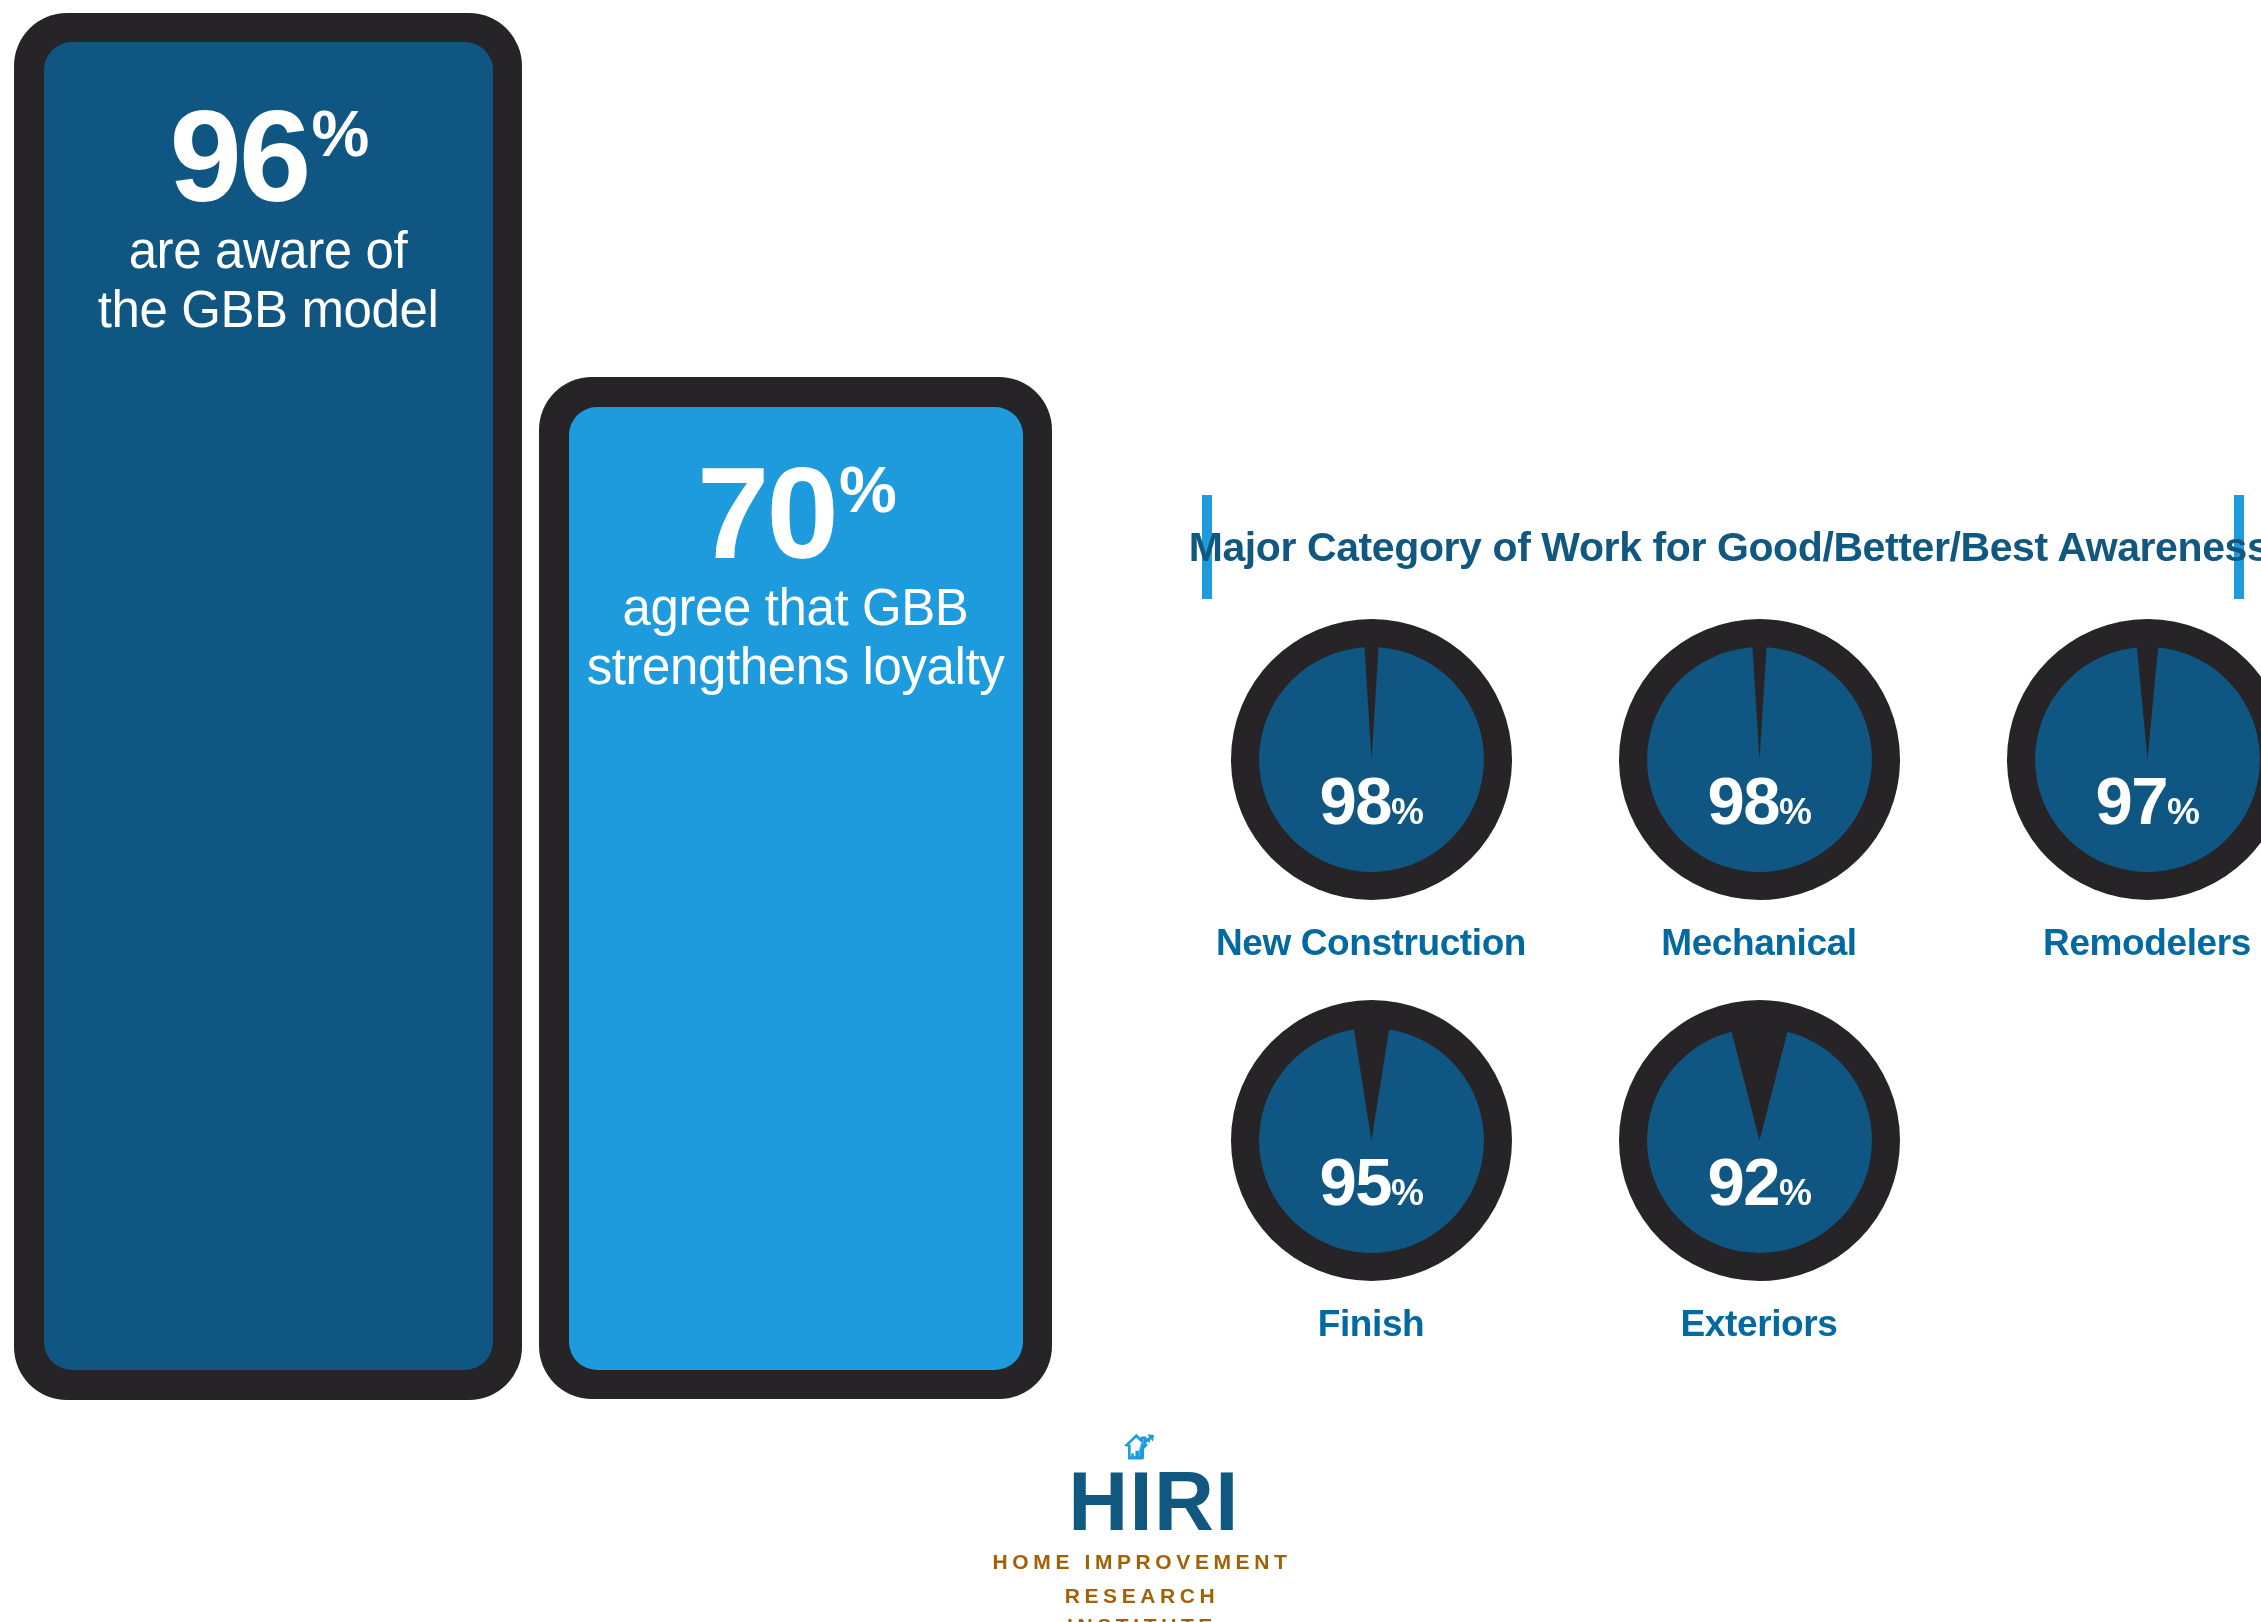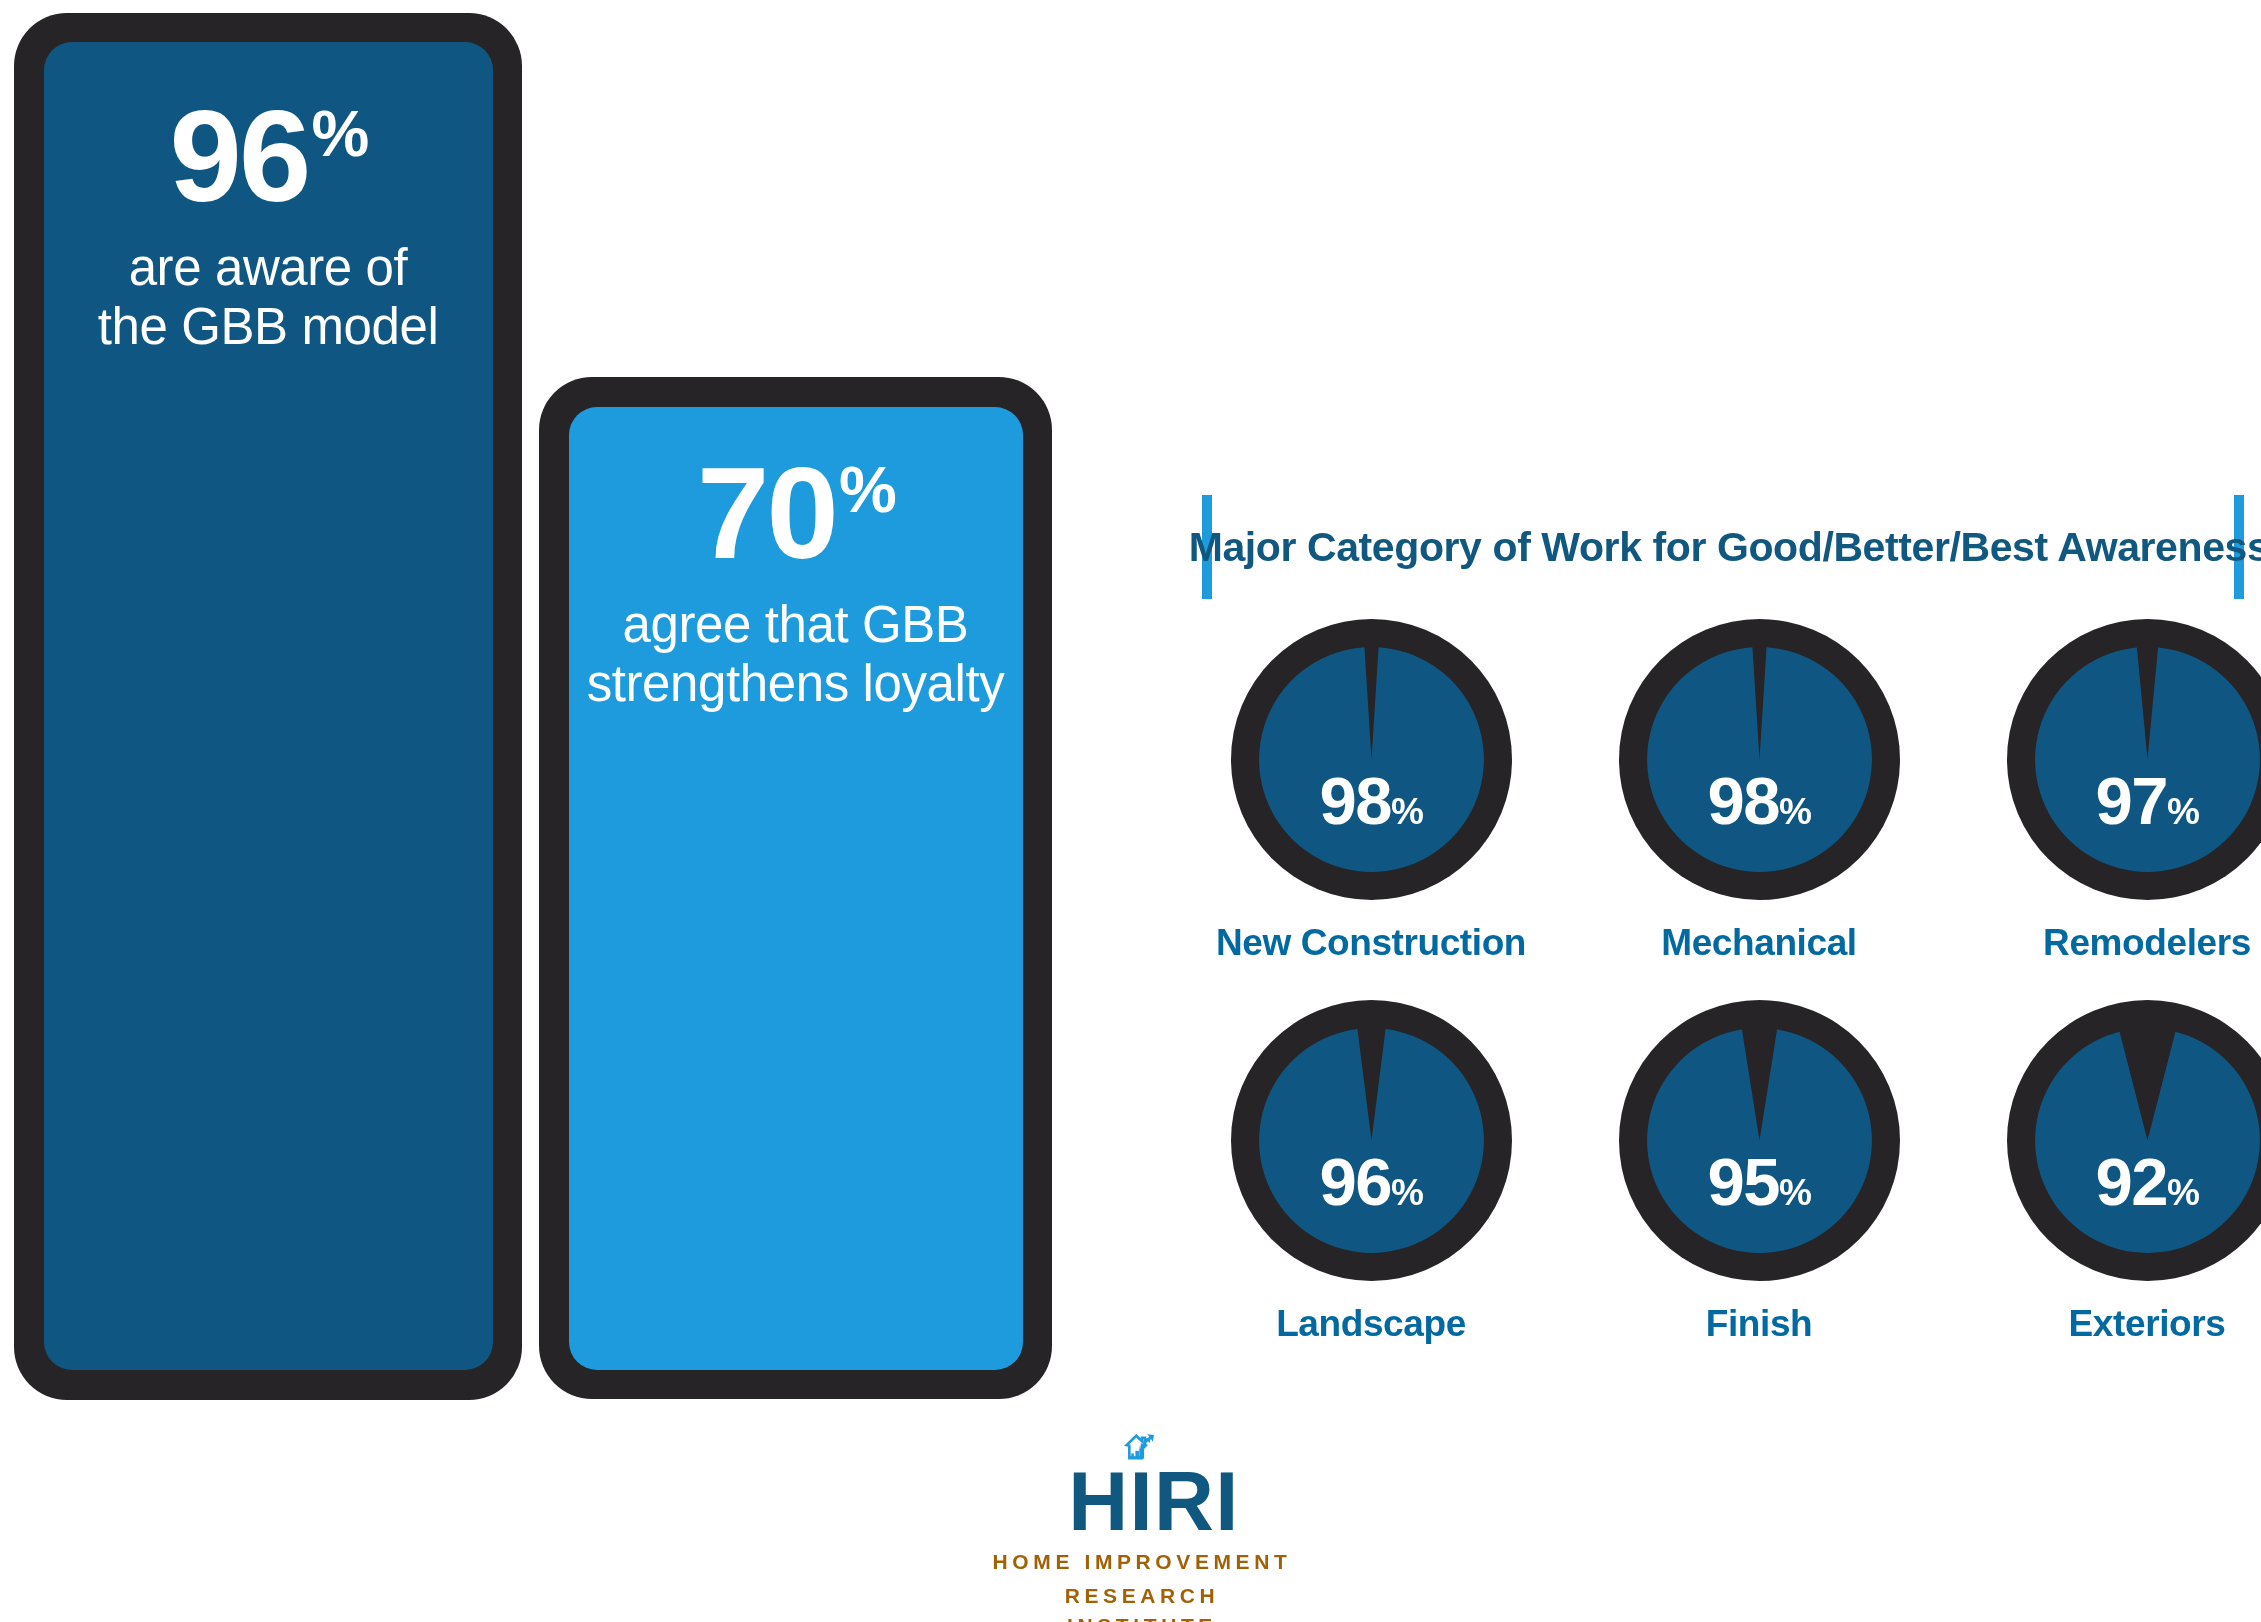--- a/index.html
+++ b/index.html
@@ -48,21 +48,20 @@
     line-height:1;
     margin-top:9.8px;
     margin-left:2.8px;
     font-weight:bold;
   }
   .bardesc{
     color:#ffffff;
     font-size:51px;
     line-height:1.16;
     text-align:center;
-    margin-top:17px;
     font-weight:normal;
     white-space:pre-line;
     letter-spacing:-0.4px;
   }
 
   
   .panel{ position:absolute; left:1195px; top:489px; width:1055px; height:802px; }
 
   .panel-head{
     position:absolute;left:0;top:0;width:1055px;height:116px;
@@ -187,30 +186,20 @@
             <path d="M 200 200 L 215.05733013096227 40.710085663507186 A 160 160 0 1 1 184.9426698690377 40.710085663507186 Z" fill="#0F5782"></path>
           </svg>
           <div class="pie-value"><span>97</span><span class="pct">%</span></div>
         </div>
         <div class="pie-label">Remodelers</div>
       </div>
       <div class="pie-cell">
         <div class="pie-wrap">
           <div class="pie-ring"></div>
           <svg class="pie-svg" viewBox="0 0 400 400">
-            <path d="M 200 200 L 220.05331737028868 41.261647789683536 A 160 160 0 1 1 179.9466826297113 41.261647789683565 Z" fill="#0F5782"></path>
-          </svg>
-          <div class="pie-value"><span>96</span><span class="pct">%</span></div>
-        </div>
-        <div class="pie-label">Landscape</div>
-      </div>
-      <div class="pie-cell">
-        <div class="pie-wrap">
-          <div class="pie-ring"></div>
-          <svg class="pie-svg" viewBox="0 0 400 400">
             <path d="M 200 200 L 225.02951440643696 41.96986550477794 A 160 160 0 1 1 174.97048559356304 41.96986550477797 Z" fill="#0F5782"></path>
           </svg>
           <div class="pie-value"><span>95</span><span class="pct">%</span></div>
         </div>
         <div class="pie-label">Finish</div>
       </div>
       <div class="pie-cell">
         <div class="pie-wrap">
           <div class="pie-ring"></div>
           <svg class="pie-svg" viewBox="0 0 400 400">

